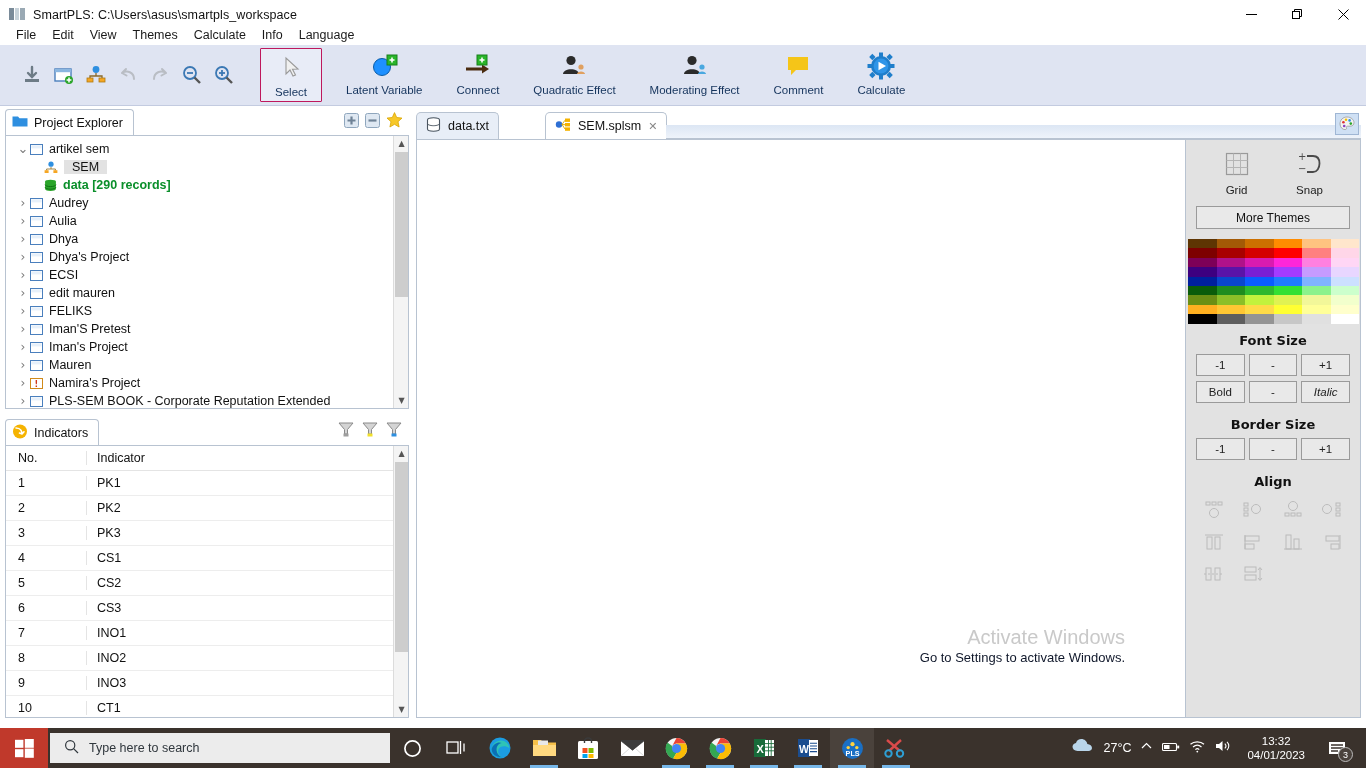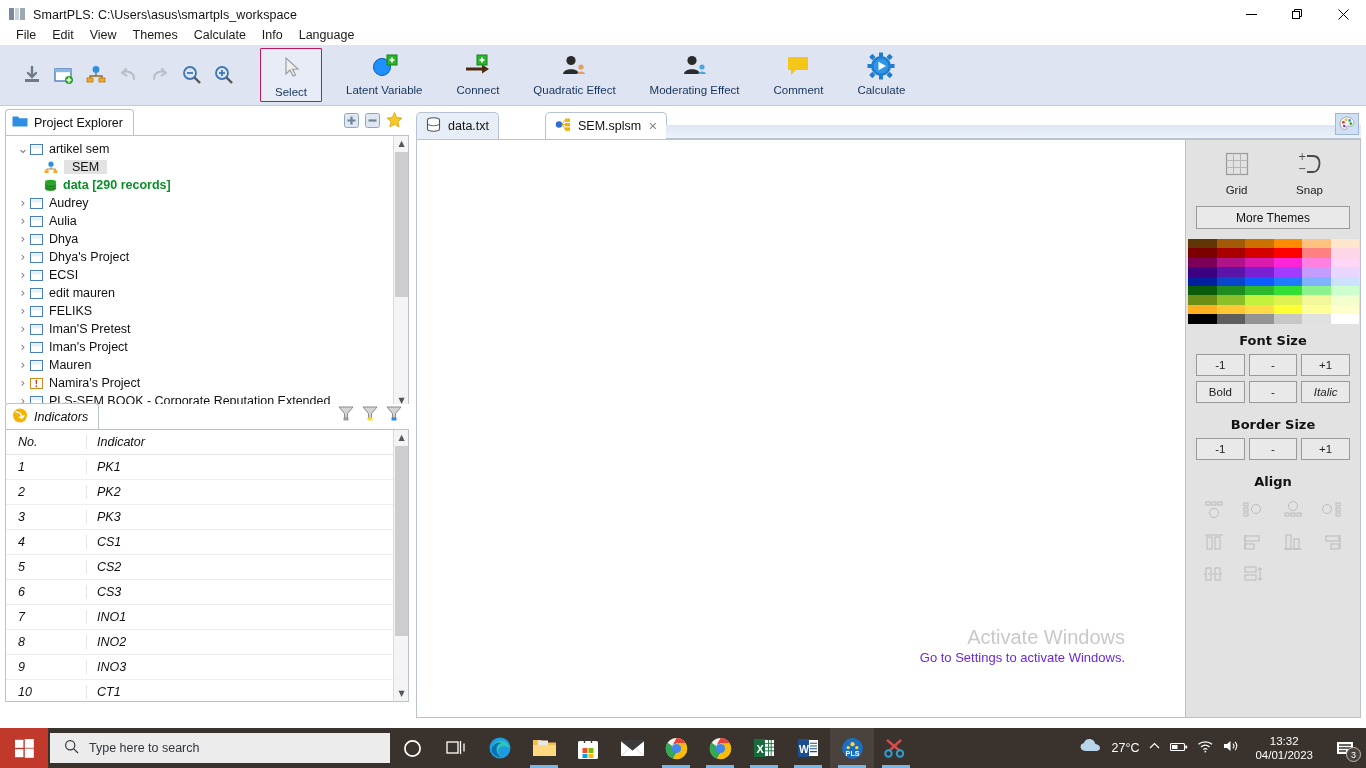--- a/index.html
+++ b/index.html
@@ -103,23 +103,22 @@
     background:#f4f4f4; border-left:1px solid #dcdcdc;
   }
   .vscroll .thumb { position:absolute; left:1px; width:13px; background:#cdcdcd; }
   .vscroll .ar { position:absolute; left:0; width:15px; height:15px; display:flex;
     align-items:center; justify-content:center; font-size:8px; color:#555;
     font-family:"DejaVu Sans", sans-serif; }
   .vscroll .ar.up { top:0; } .vscroll .ar.dn { bottom:0; }
 
   
   .ind-panel {
-    position: absolute; left: 5px; top: 404px; width: 404px; height: 298px;
+    position: absolute; left: 5px; top: 420px; width: 404px; height: 298px;
     background: #f0abfc;
-    font-style: italic;
   }
   .ind-body {
     position: relative; height: 272px; border:1px solid #b8c3d1; border-top:none;
     background:#fff; overflow:hidden;
   }
   .ind-head {
     display:flex; height: 25px; align-items:center; font-size:12.5px; color:#111;
     border-bottom:1px solid #e4e4e4;
   }
   .ind-head .c1, .ind-row .c1 { width: 80px; padding-left:12px; flex:none; }
@@ -187,42 +186,42 @@
   .fbtn.bold { font-weight:normal; }
   .fbtn.italic { font-style:italic; }
   .align-grid { display:grid; grid-template-columns: repeat(4, 1fr); row-gap:6px; padding: 2px 8px; justify-items:center; }
   .align-cell { width:30px; height:26px; display:flex; align-items:center; justify-content:center; opacity:0.45; }
 
   
   .activate {
     position:absolute; right: 60px; bottom: 52px; text-align:right; pointer-events:none;
   }
   .activate .l1 { font-size: 20px; color:#c9c9c9; line-height: 26px; }
-  .activate .l2 { font-size: 13px; color:#6d28d9;margin-left:48px; }
+  .activate .l2 { font-size: 13px; color:#0f172a;margin-left:48px; }
 
   
   .taskbar {
     position:absolute; left:0; bottom:0; width:1366px; height:40px;
     background:#3a322c; display:flex; align-items:center;
   }
   .start-btn { width:48px; height:40px; display:flex; align-items:center; justify-content:center; background:#c0392b; }
   .tb-search {
     width: 340px; height: 30px; background:#ececec; margin-left: 2px;
     display:flex; align-items:center; gap:10px; padding-left:14px;
   }
   .tb-search .ph { font-size:12.5px; color:#30373d; }
   .tb-icon {
     width:44px; height:40px; display:flex; align-items:center; justify-content:center;
     position:relative;
   }
   .tb-icon.active { background:#4a423c; }
   .tb-icon .underline {
     position:absolute; bottom:0; left:8px; width:28px; height:3px; background:#77b7e8;
   }
-  .tray { margin-left:auto; display:flex; align-items:center; gap:9px; padding-right:4px; color:#fff; }
+  .tray { margin-left:auto; display:flex; align-items:center; gap:9px; padding-right:12px; color:#fff; }
   .tray .temp { font-size:12.5px; color:#fff; }
   .clock { text-align:center; font-size:11.5px; line-height:14px; color:#fff; padding:0 6px; }
   .notif { width:34px; height:40px; display:flex; align-items:center; justify-content:center; position:relative;}
   .notif .badge {
     position:absolute; right:1px; bottom:6px; width:15px; height:15px; border-radius:50%;
     background:#4a423c; border:1px solid #bbb; color:#fff; font-size:9px;
     display:flex; align-items:center; justify-content:center;
   }
 </style>
 </head>

